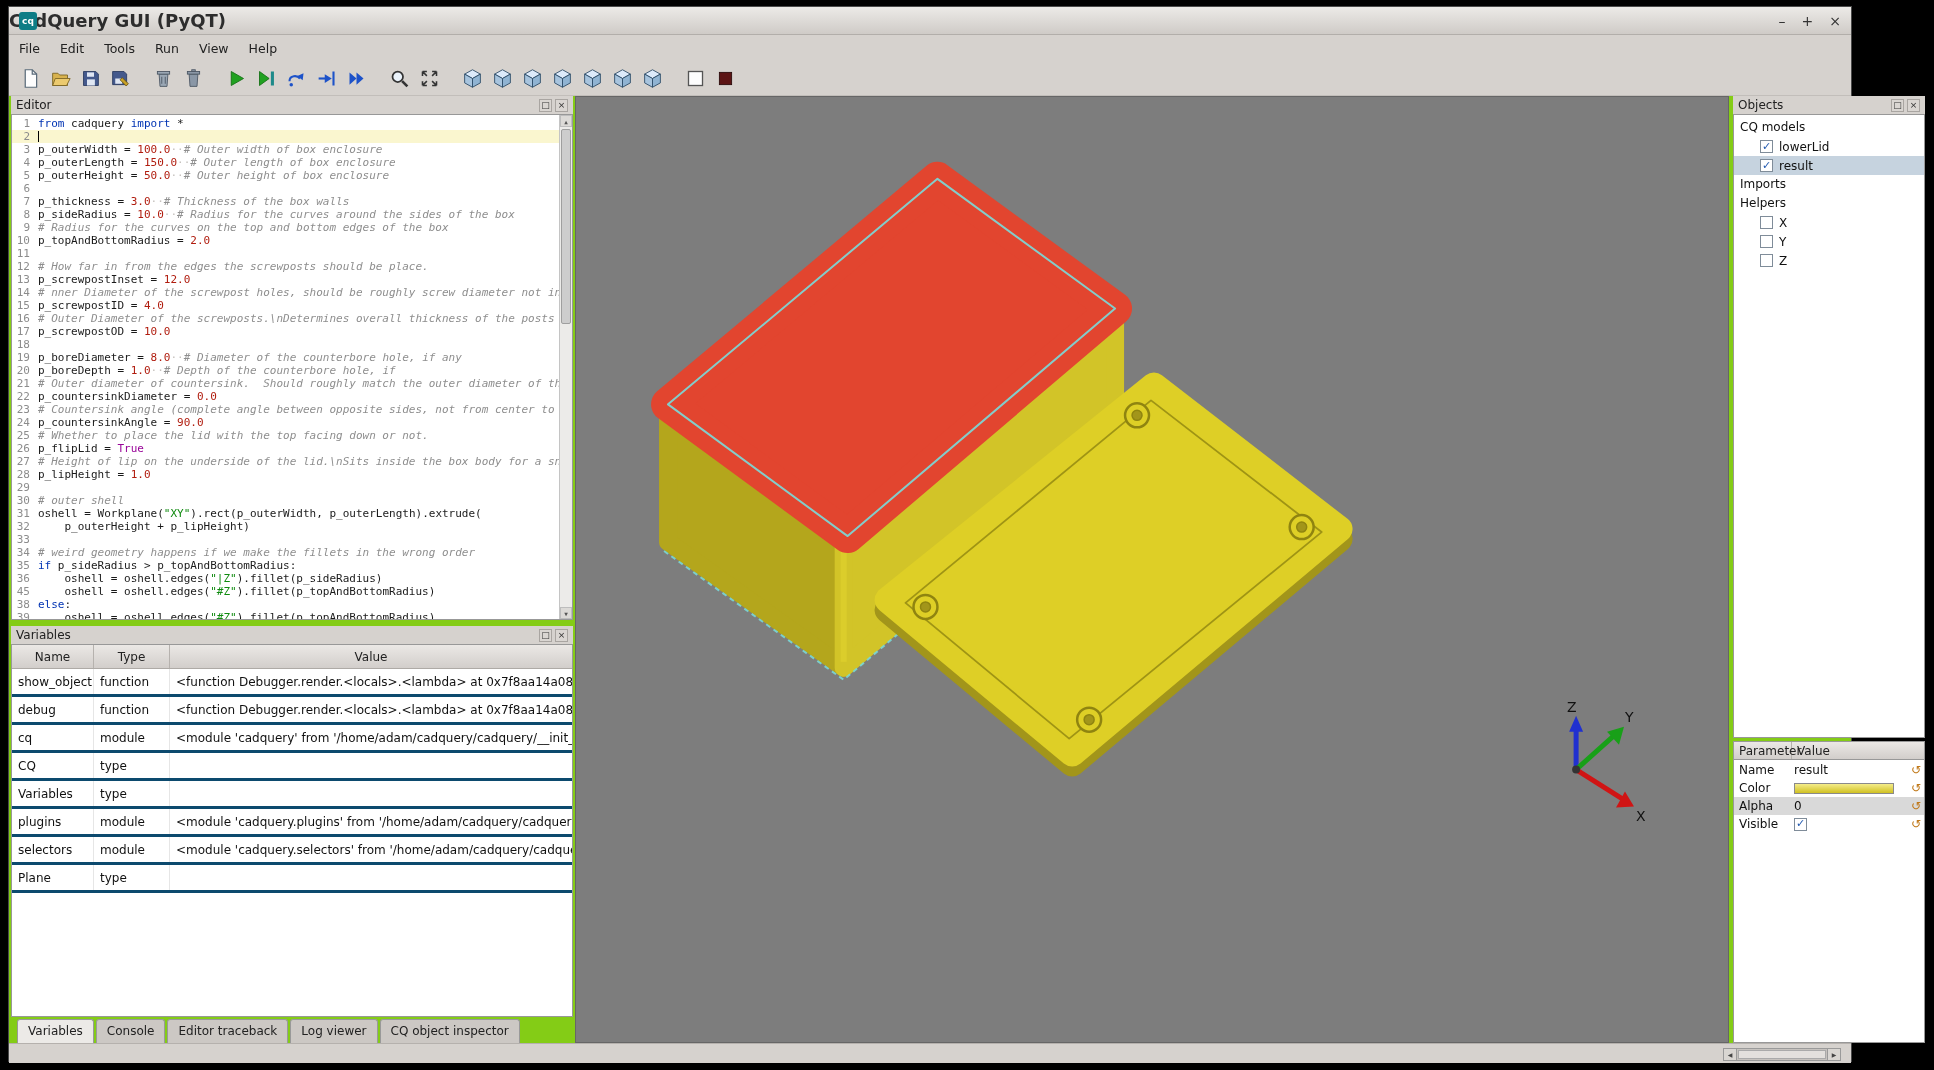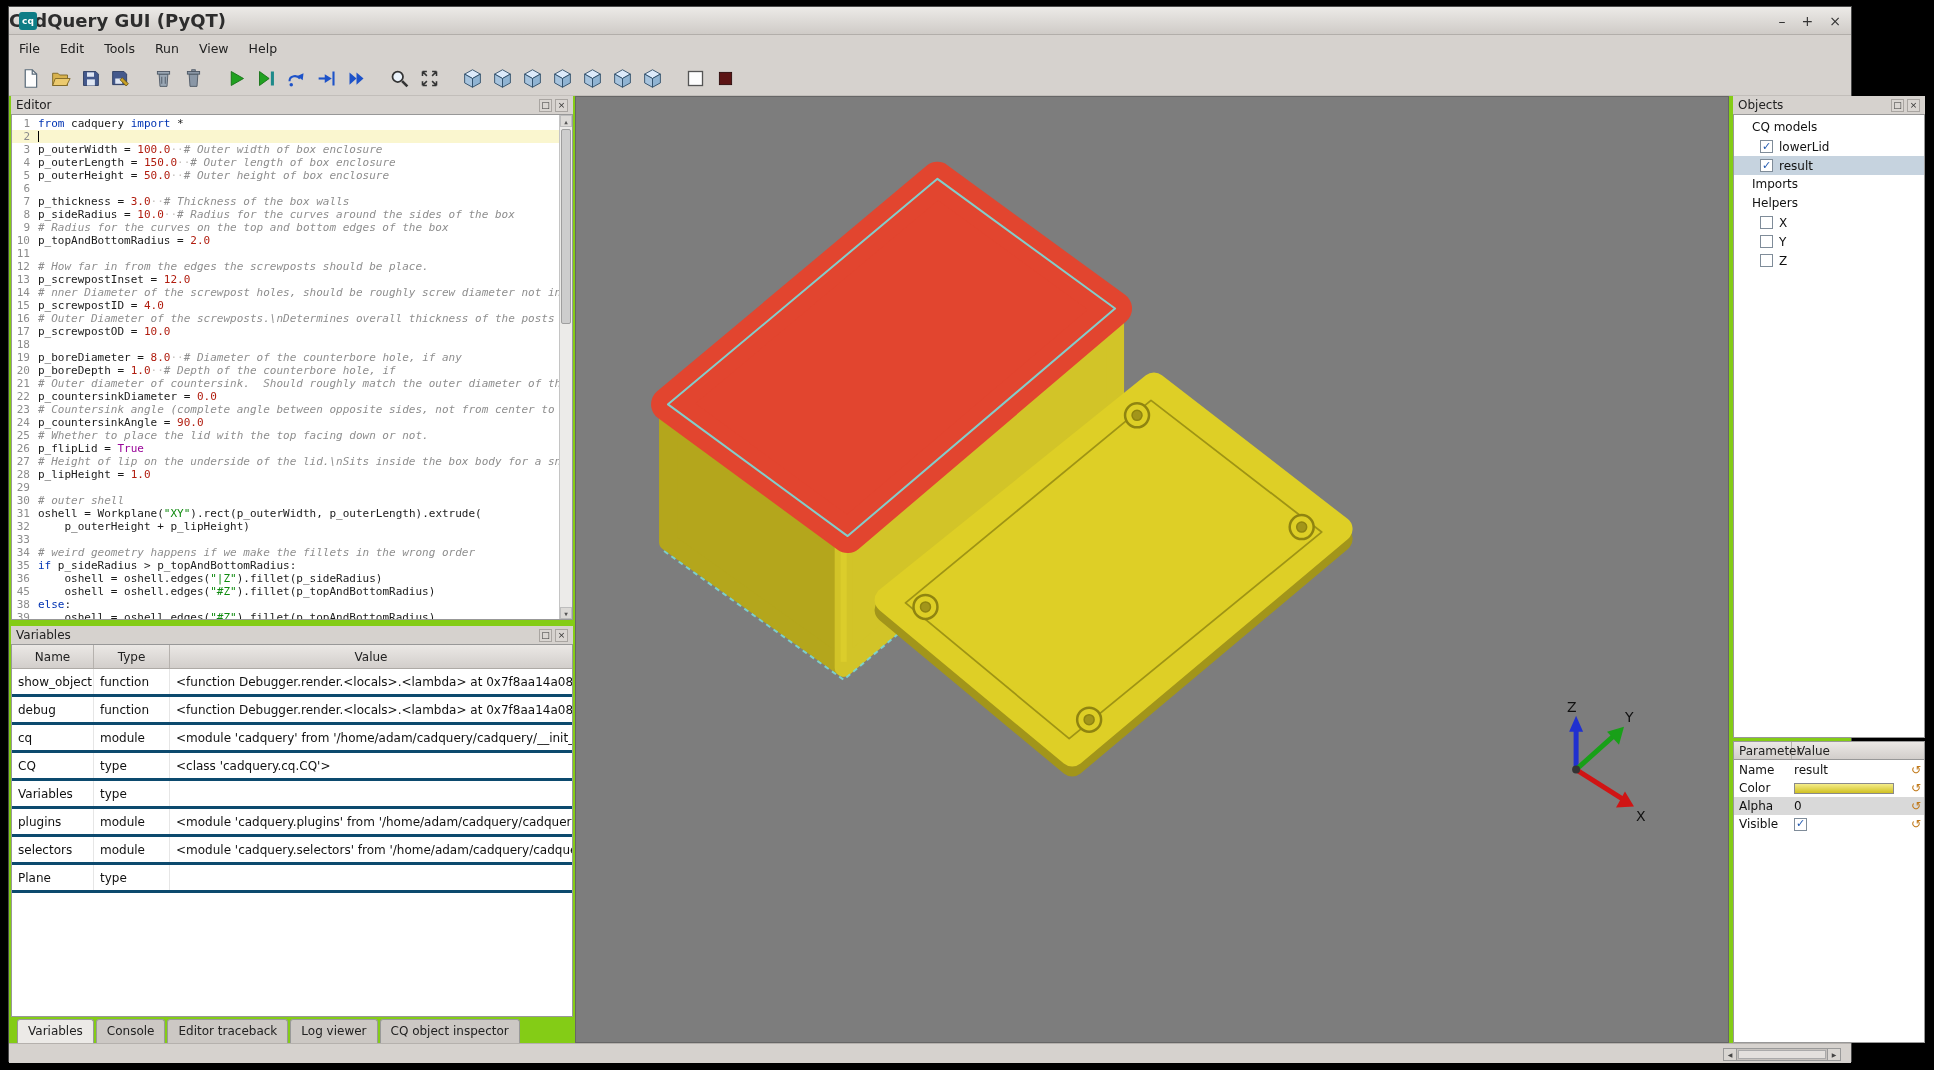--- a/index.html
+++ b/index.html
@@ -64,21 +64,21 @@
   .tab.active{background:#eceae7}
 
   
   #viewport{position:absolute;left:566px;top:89px;width:1154px;height:947px;background:#7d7d7d;border:1px solid #666}
   #scene{position:absolute;left:0;top:0;width:100%;height:100%}
   #scene text{font-family:"DejaVu Sans",sans-serif;font-size:14px;fill:#111}
 
   
   #objects-panel{left:1724px;top:89px;width:192px;height:642px}
   .objects-body{position:absolute;left:0;top:18px;right:0;bottom:0;background:#fff;border:1px solid #989898;padding:3px 0;font-size:12px;overflow:hidden}
-  .tree-group{padding:2px 18px;height:19px;color:#111}
+  .tree-group{padding:2px 6px;height:19px;color:#111}
   .tree-item{display:flex;align-items:center;gap:6px;padding:1px 4px 1px 26px;height:19px;color:#111}
   .tree-item.selected{background:#c6d3df}
   .checkbox{width:13px;height:13px;min-width:13px;border:1px solid #7f8c99;background:#fff;display:inline-flex;align-items:center;justify-content:center;font-size:11px;color:#2159b0}
   .checkbox.checked::after{content:"✓";font-weight:bold;line-height:10px}
 
   
   #param-panel{left:1724px;top:734px;width:192px;height:302px}
   .param-header{display:flex;height:19px;background:linear-gradient(#ebe8e5,#d2cecb);border:1px solid #989898;font-size:12px;color:#222}
   .param-header .ph0{width:58px;padding:2px 5px;border-right:1px solid #b6b2ae}
   .param-header .ph1{flex:1;padding:2px 5px}
@@ -316,21 +316,20 @@
             <div class="var-cell c2">&lt;function Debugger.render.&lt;locals&gt;.&lt;lambda&gt; at 0x7f8aa14a08c8&gt;</div>
           </div>
           <div class="var-row">
             <div class="var-cell c0">cq</div>
             <div class="var-cell c1">module</div>
             <div class="var-cell c2">&lt;module 'cadquery' from '/home/adam/cadquery/cadquery/__init__.py'&gt;</div>
           </div>
           <div class="var-row">
             <div class="var-cell c0">CQ</div>
             <div class="var-cell c1">type</div>
-            <div class="var-cell c2">&lt;class 'cadquery.cq.CQ'&gt;</div>
           </div>
           <div class="var-row">
             <div class="var-cell c0">Variables</div>
             <div class="var-cell c1">type</div>
           </div>
           <div class="var-row">
             <div class="var-cell c0">plugins</div>
             <div class="var-cell c1">module</div>
             <div class="var-cell c2">&lt;module 'cadquery.plugins' from '/home/adam/cadquery/cadquery/plug...</div>
           </div>

